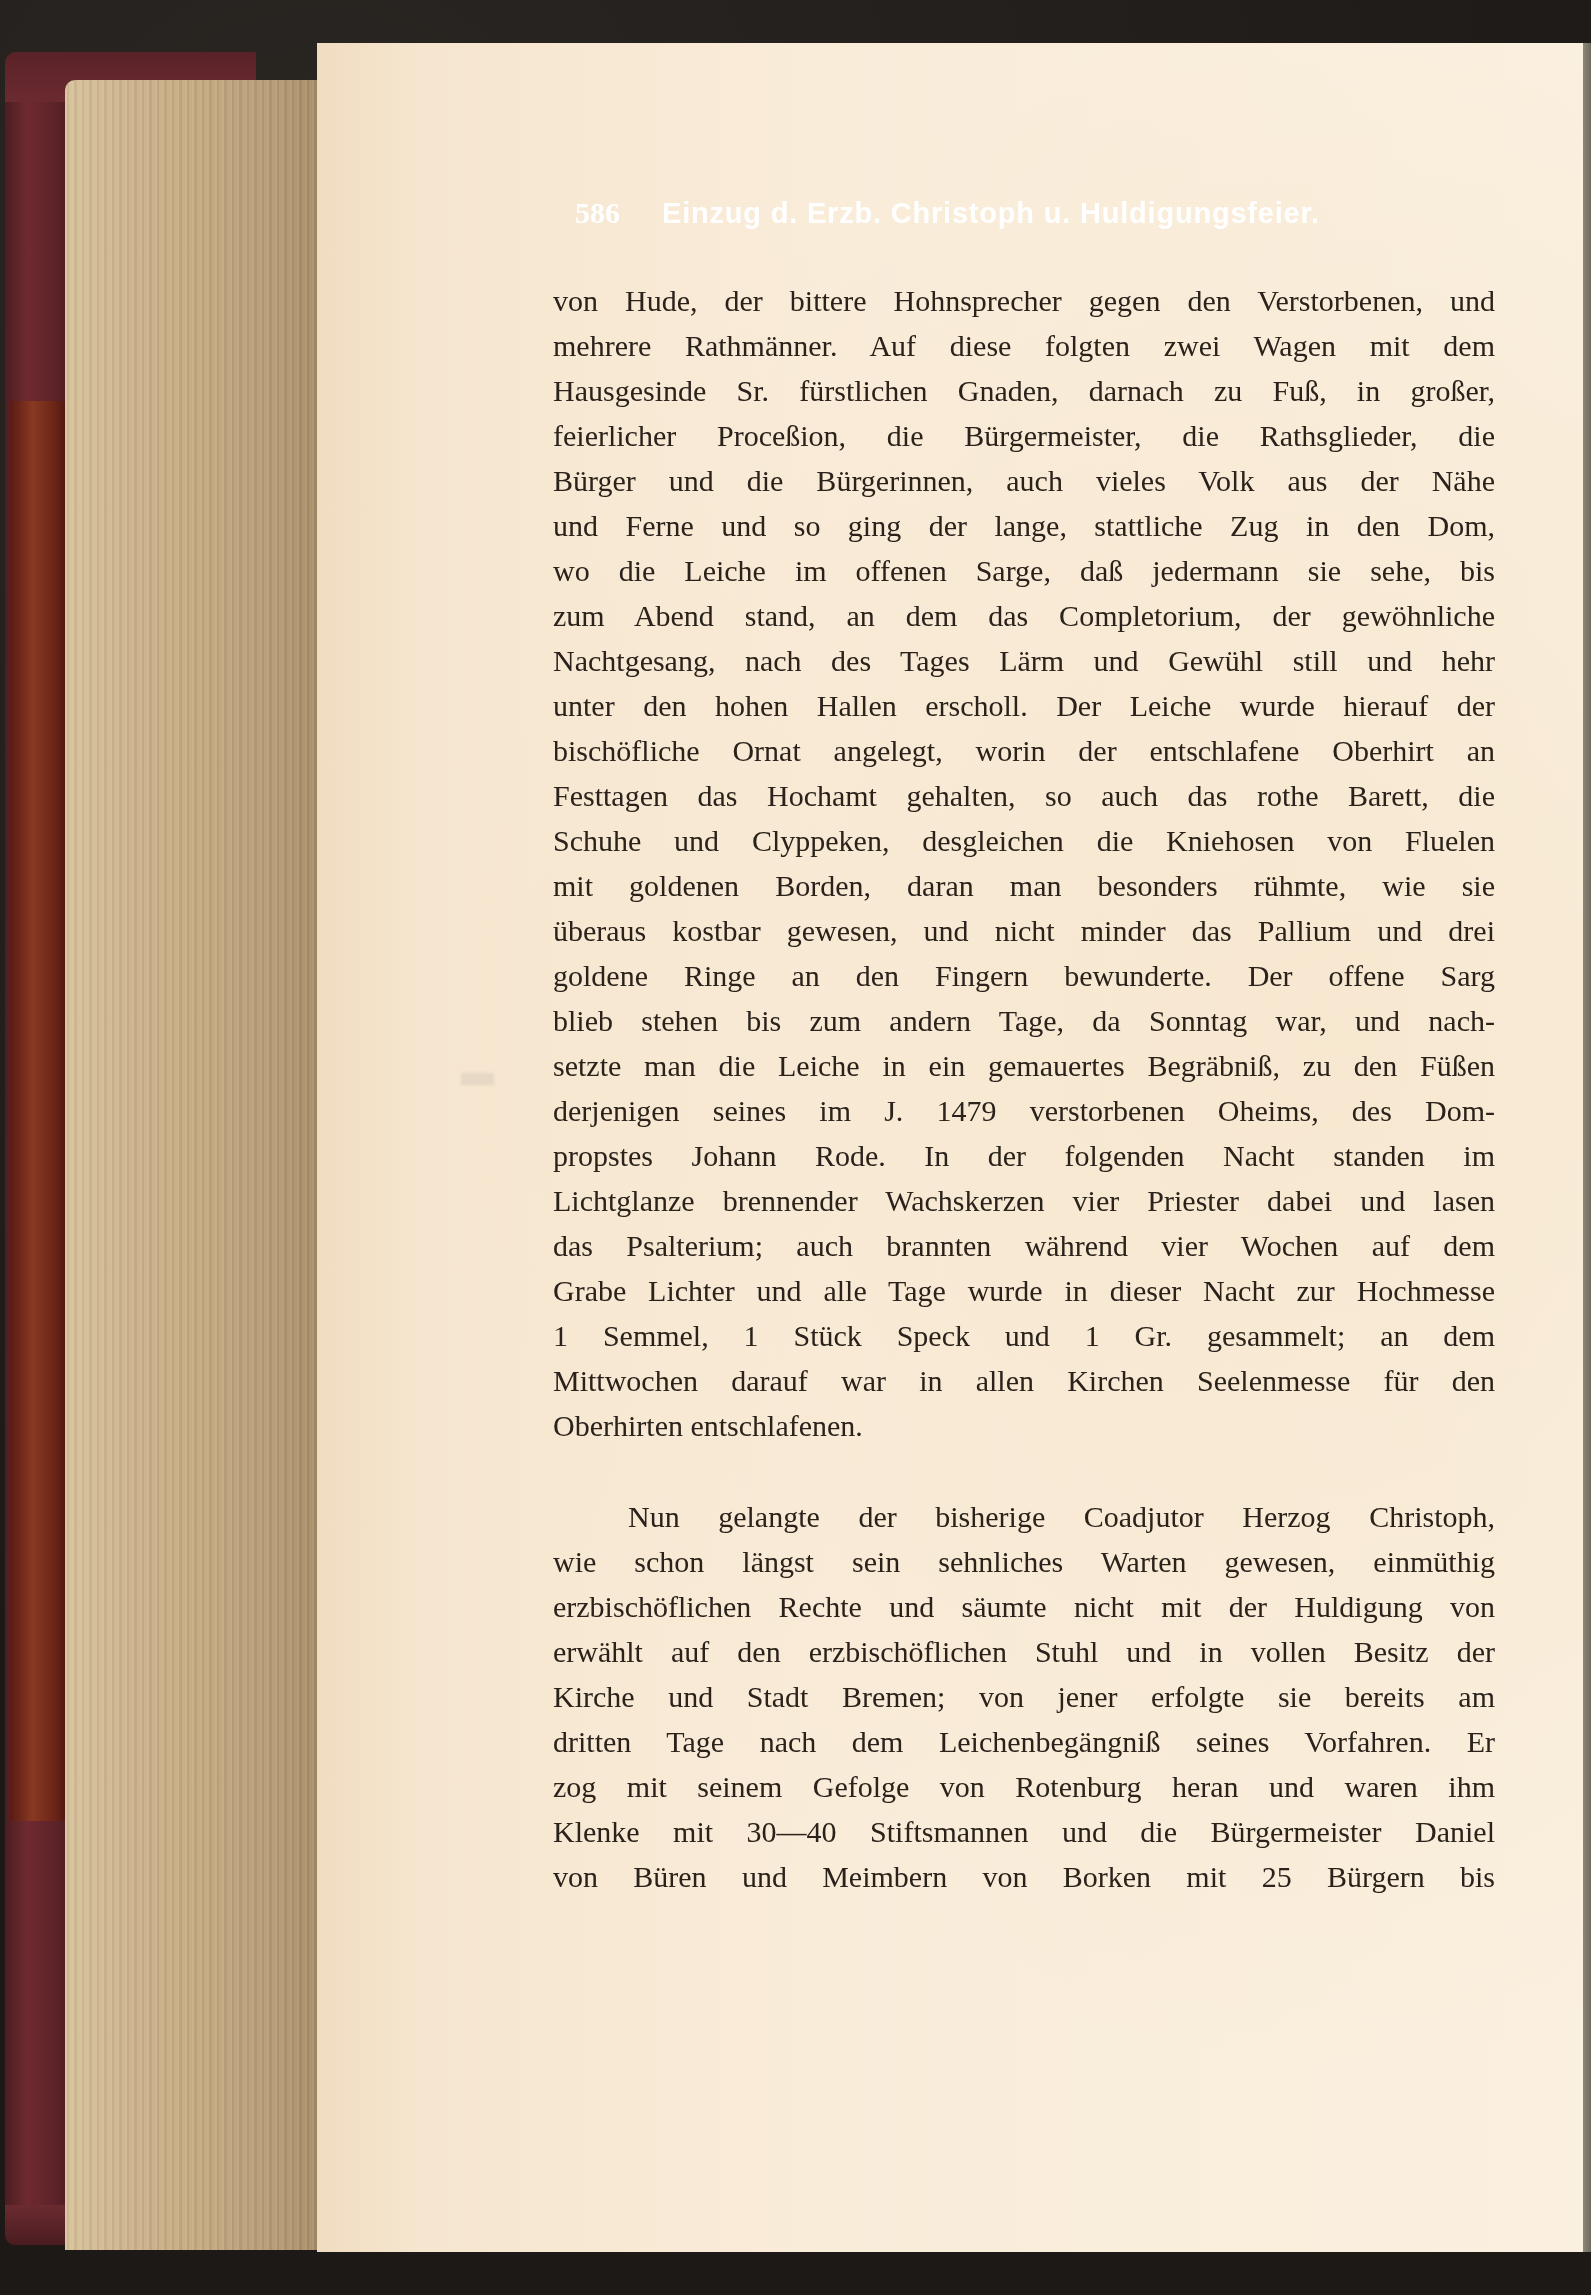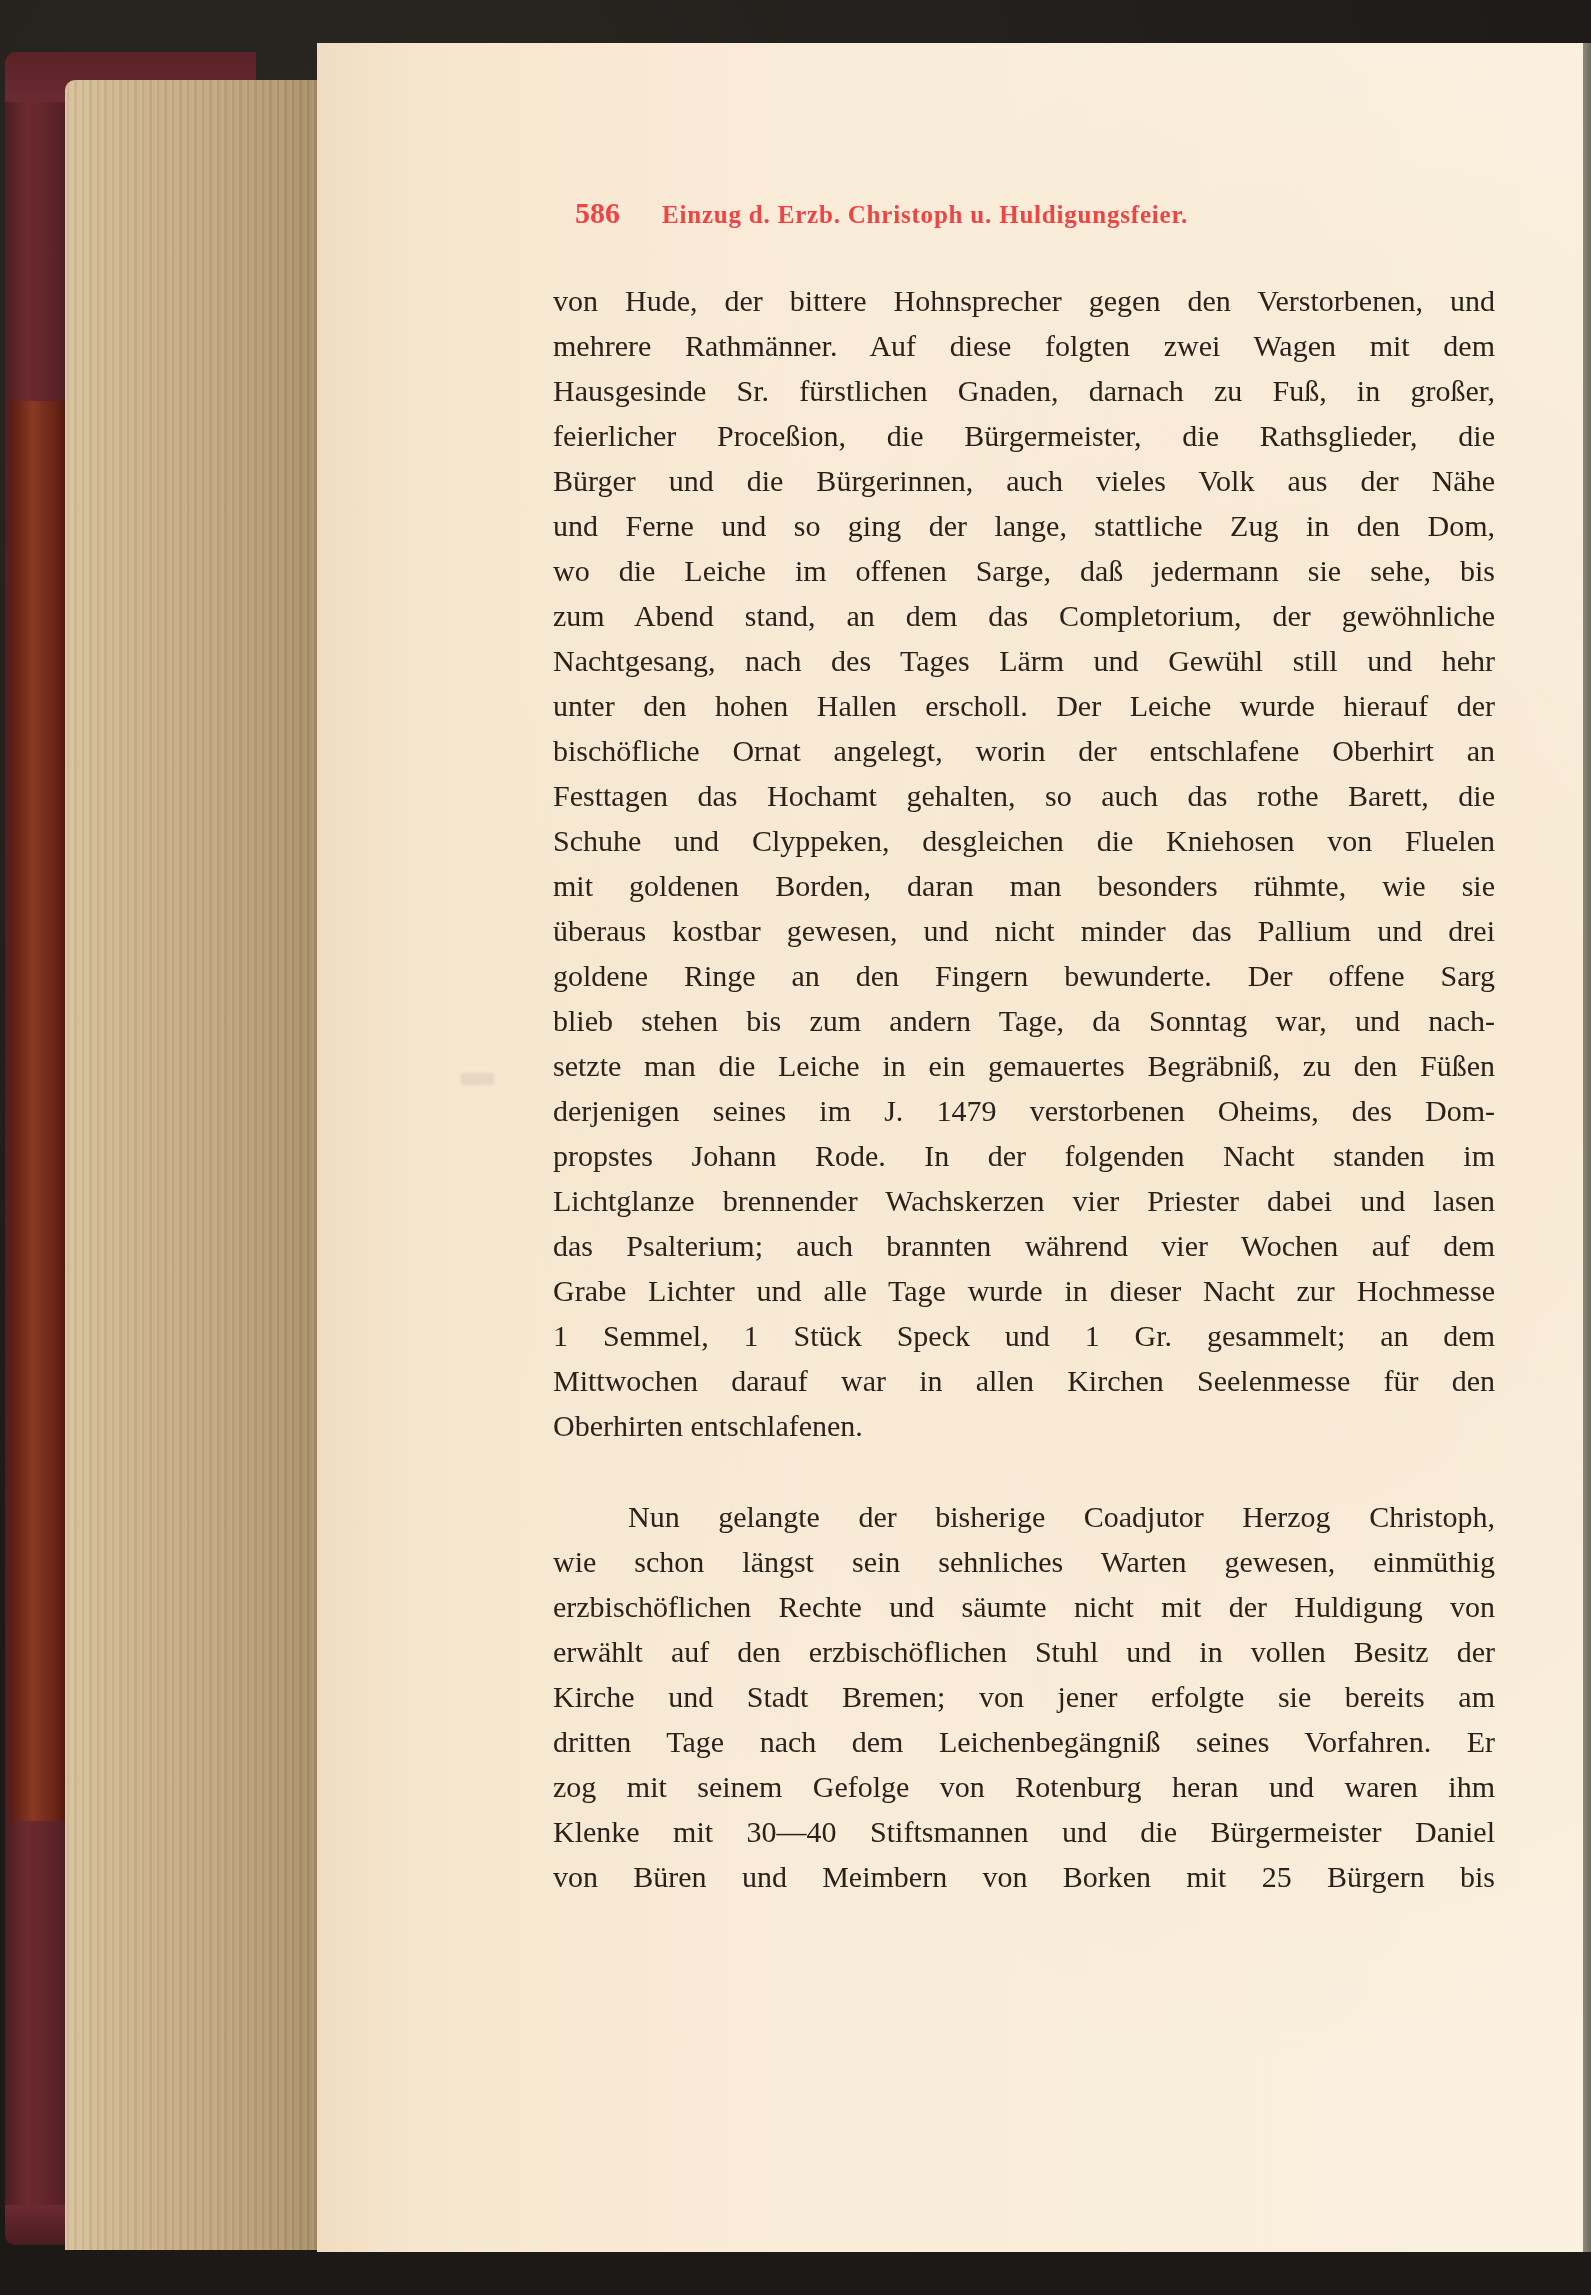--- a/index.html
+++ b/index.html
@@ -48,27 +48,27 @@
         radial-gradient(ellipse at 80% 45%, rgba(240,210,170,0.25), rgba(0,0,0,0) 60%),
         linear-gradient(90deg, #f0dcc1 0%, #f6e6cf 8%, #f9ecd9 40%, #faf0df 100%);
     }
     .right-edge {
       position: absolute; left: 1583px; top: 43px; width: 8.4px; height: 2209px;
       background: linear-gradient(90deg, #8f8878, #6f6a5e);
     }
     .header {
       position: absolute; left: 575px; top: 196px; width: 902px; height: 42px;
       display: flex; align-items: baseline; gap: 42px;
-      color: #ef4444;
+      color: #ffffff;
     }
     .page-number {
       font-family: "Liberation Serif", serif; font-size: 30px; font-weight: bold;
     }
     .running-title {
-      font-family: Liberation Serif, serif; font-size: 25px; font-weight: bold;
+      font-family: Liberation Sans, sans-serif; font-size: 29px; font-weight: bold;
       letter-spacing: 0.8px;
     }
     .body-text {
       position: absolute; left: 553px; top: 278px; width: 942px;
       color: #2a221b;
       font-family: "Liberation Serif", serif;
       font-size: 30px;
       line-height: 45px;
     }
     .line {

